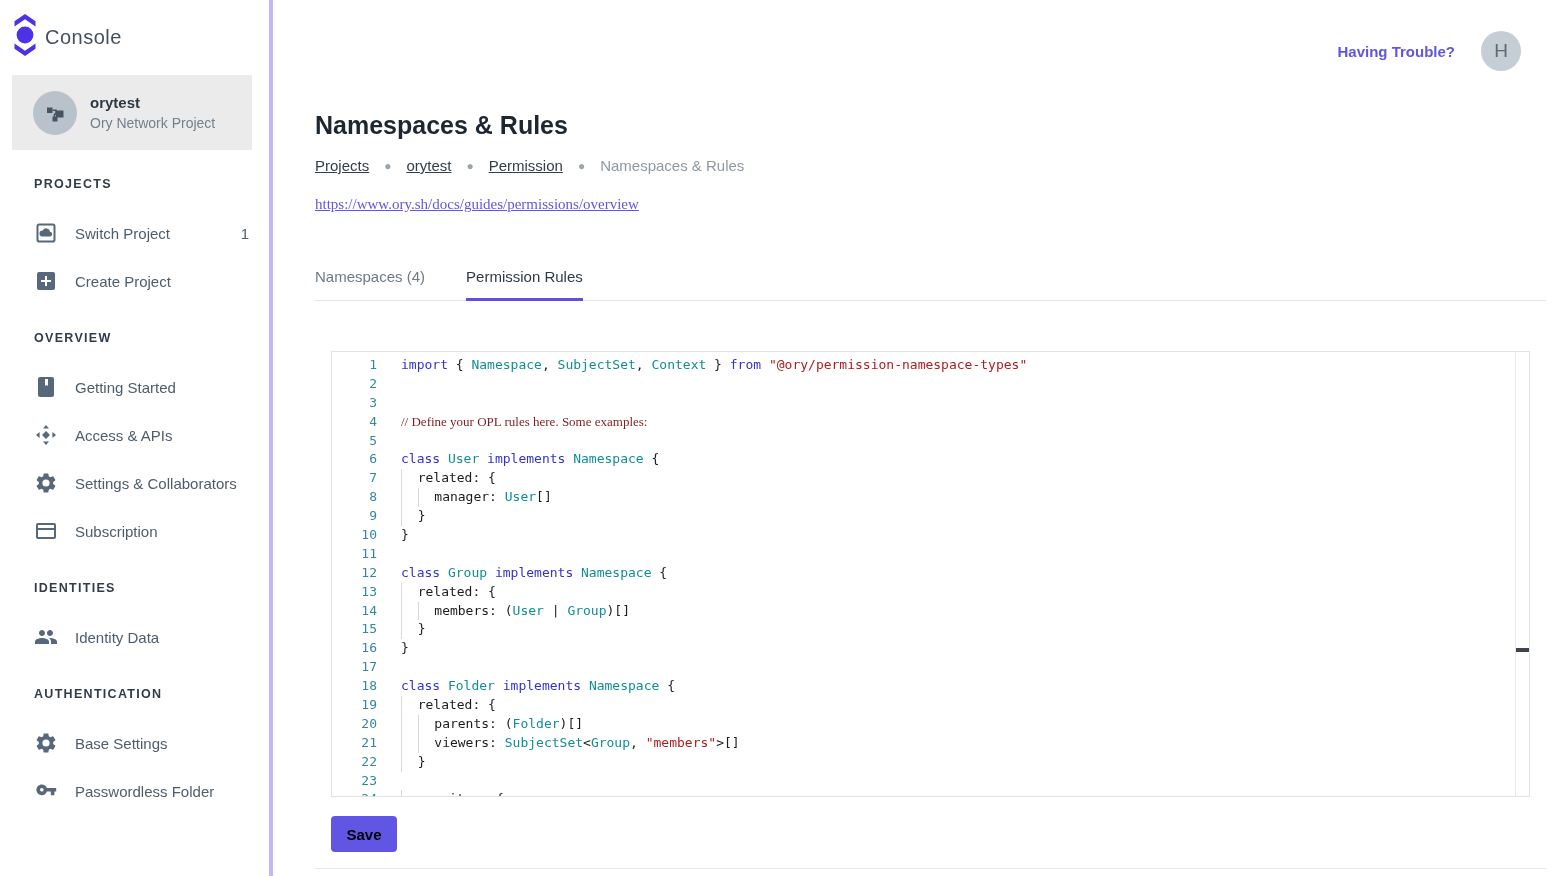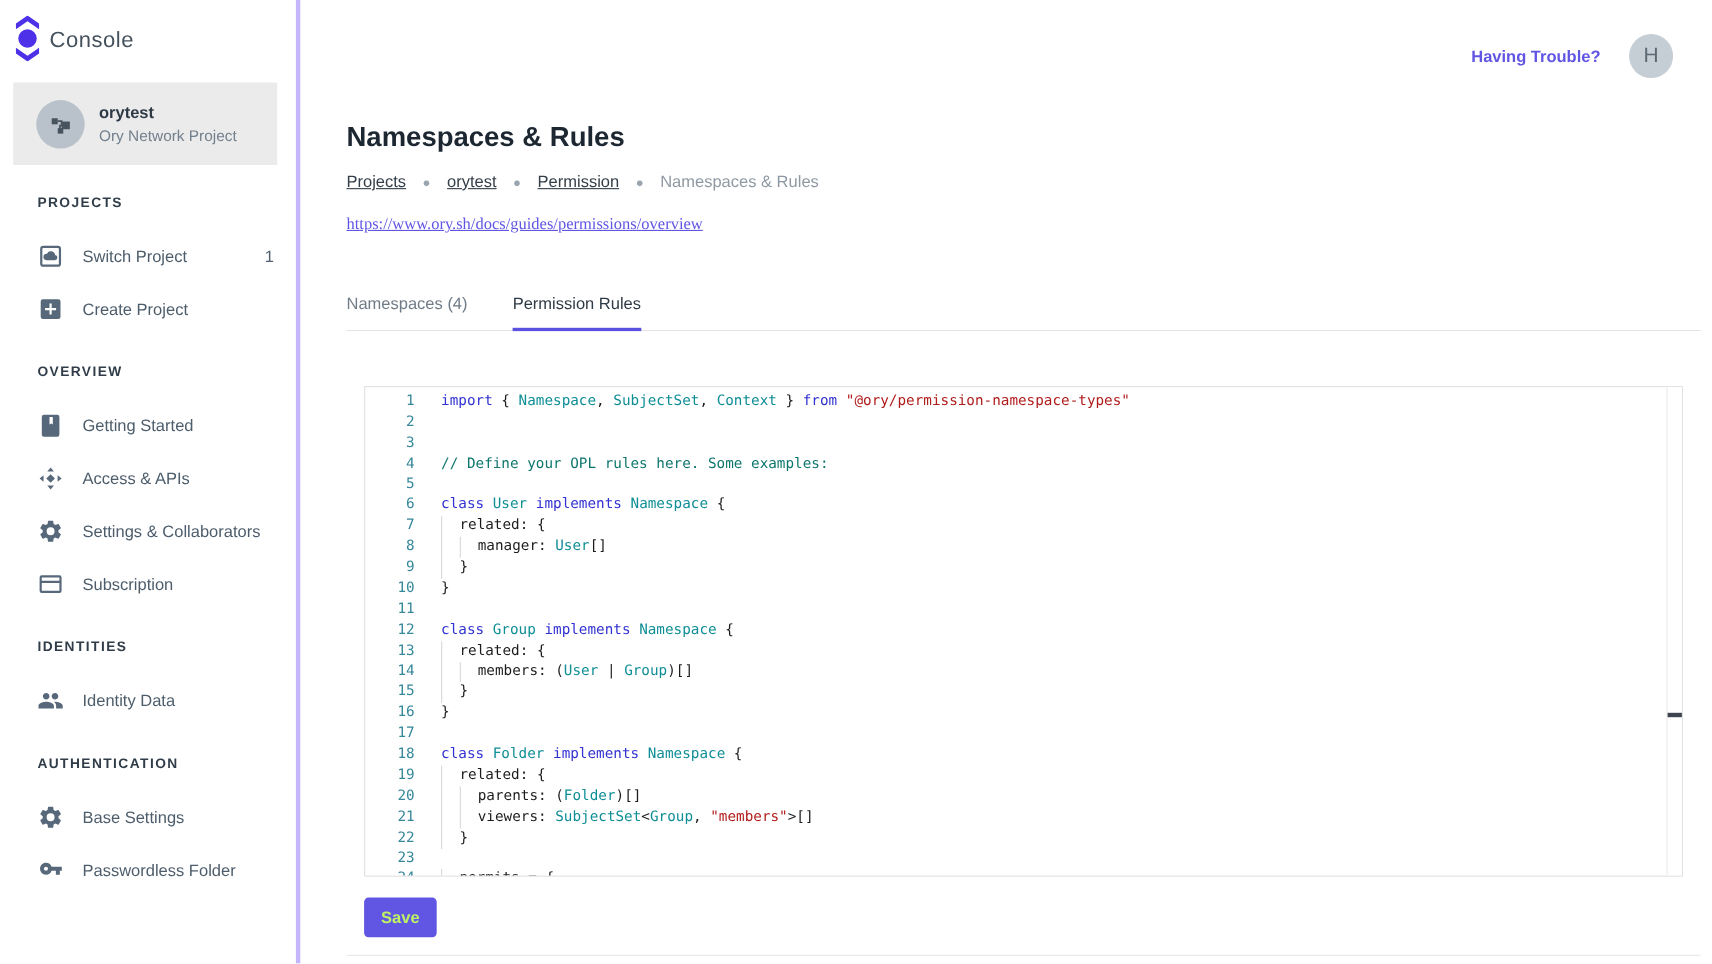--- a/index.html
+++ b/index.html
@@ -67,29 +67,29 @@
             border:1px solid #e2e2e2; background:#fff; overflow:hidden;
             font-family:"DejaVu Sans Mono", monospace; font-size:13px; cursor:text; }
   .cm-scroll { padding-top:4px; }
   .cm-row { display:flex; height:18.9px; line-height:18.9px; white-space:pre; }
   .cm-ln { flex:0 0 45px; text-align:right; color:#35879a; user-select:none; }
   .cm-code { margin-left:24px; color:#1c1c1c; }
   .cm-guide { display:inline-block; border-left:1px solid #d8d8d8; }
   .tok-kw { color:#3232d2; }
   .tok-ty { color:#0f8e96; }
   .tok-st { color:#b11c1c; }
-  .tok-co { color:#0f766e; }
+  .tok-co { color:#7f1d1d;font-family:Liberation Serif, serif; }
   .tok-pl { color:#1c1c1c; }
   .anno-track { position:absolute; top:0; right:0; bottom:0; width:14px;
                 border-left:1px solid #e9e9e9; background:#fff; }
   .anno-dash { position:absolute; top:296px; left:0; width:14px; height:4px;
                background:#3f4550; }
 
   .save-btn { margin:19px 0 0 16px; width:66px; height:36px; background:#6156e3;
-              color:#bef264; font-size:15px; font-weight:700; border:none; border-radius:4px;
+              color:#000000; font-size:15px; font-weight:700; border:none; border-radius:4px;
               cursor:pointer; font-family:"Liberation Sans", sans-serif; }
 </style>
 </head>
 <body>
 
 <div class="sidebar">
 
   <div class="logo-row">
     <span>
       <svg width="26" height="42" viewBox="0 0 24 40" fill="#4c31e8">

